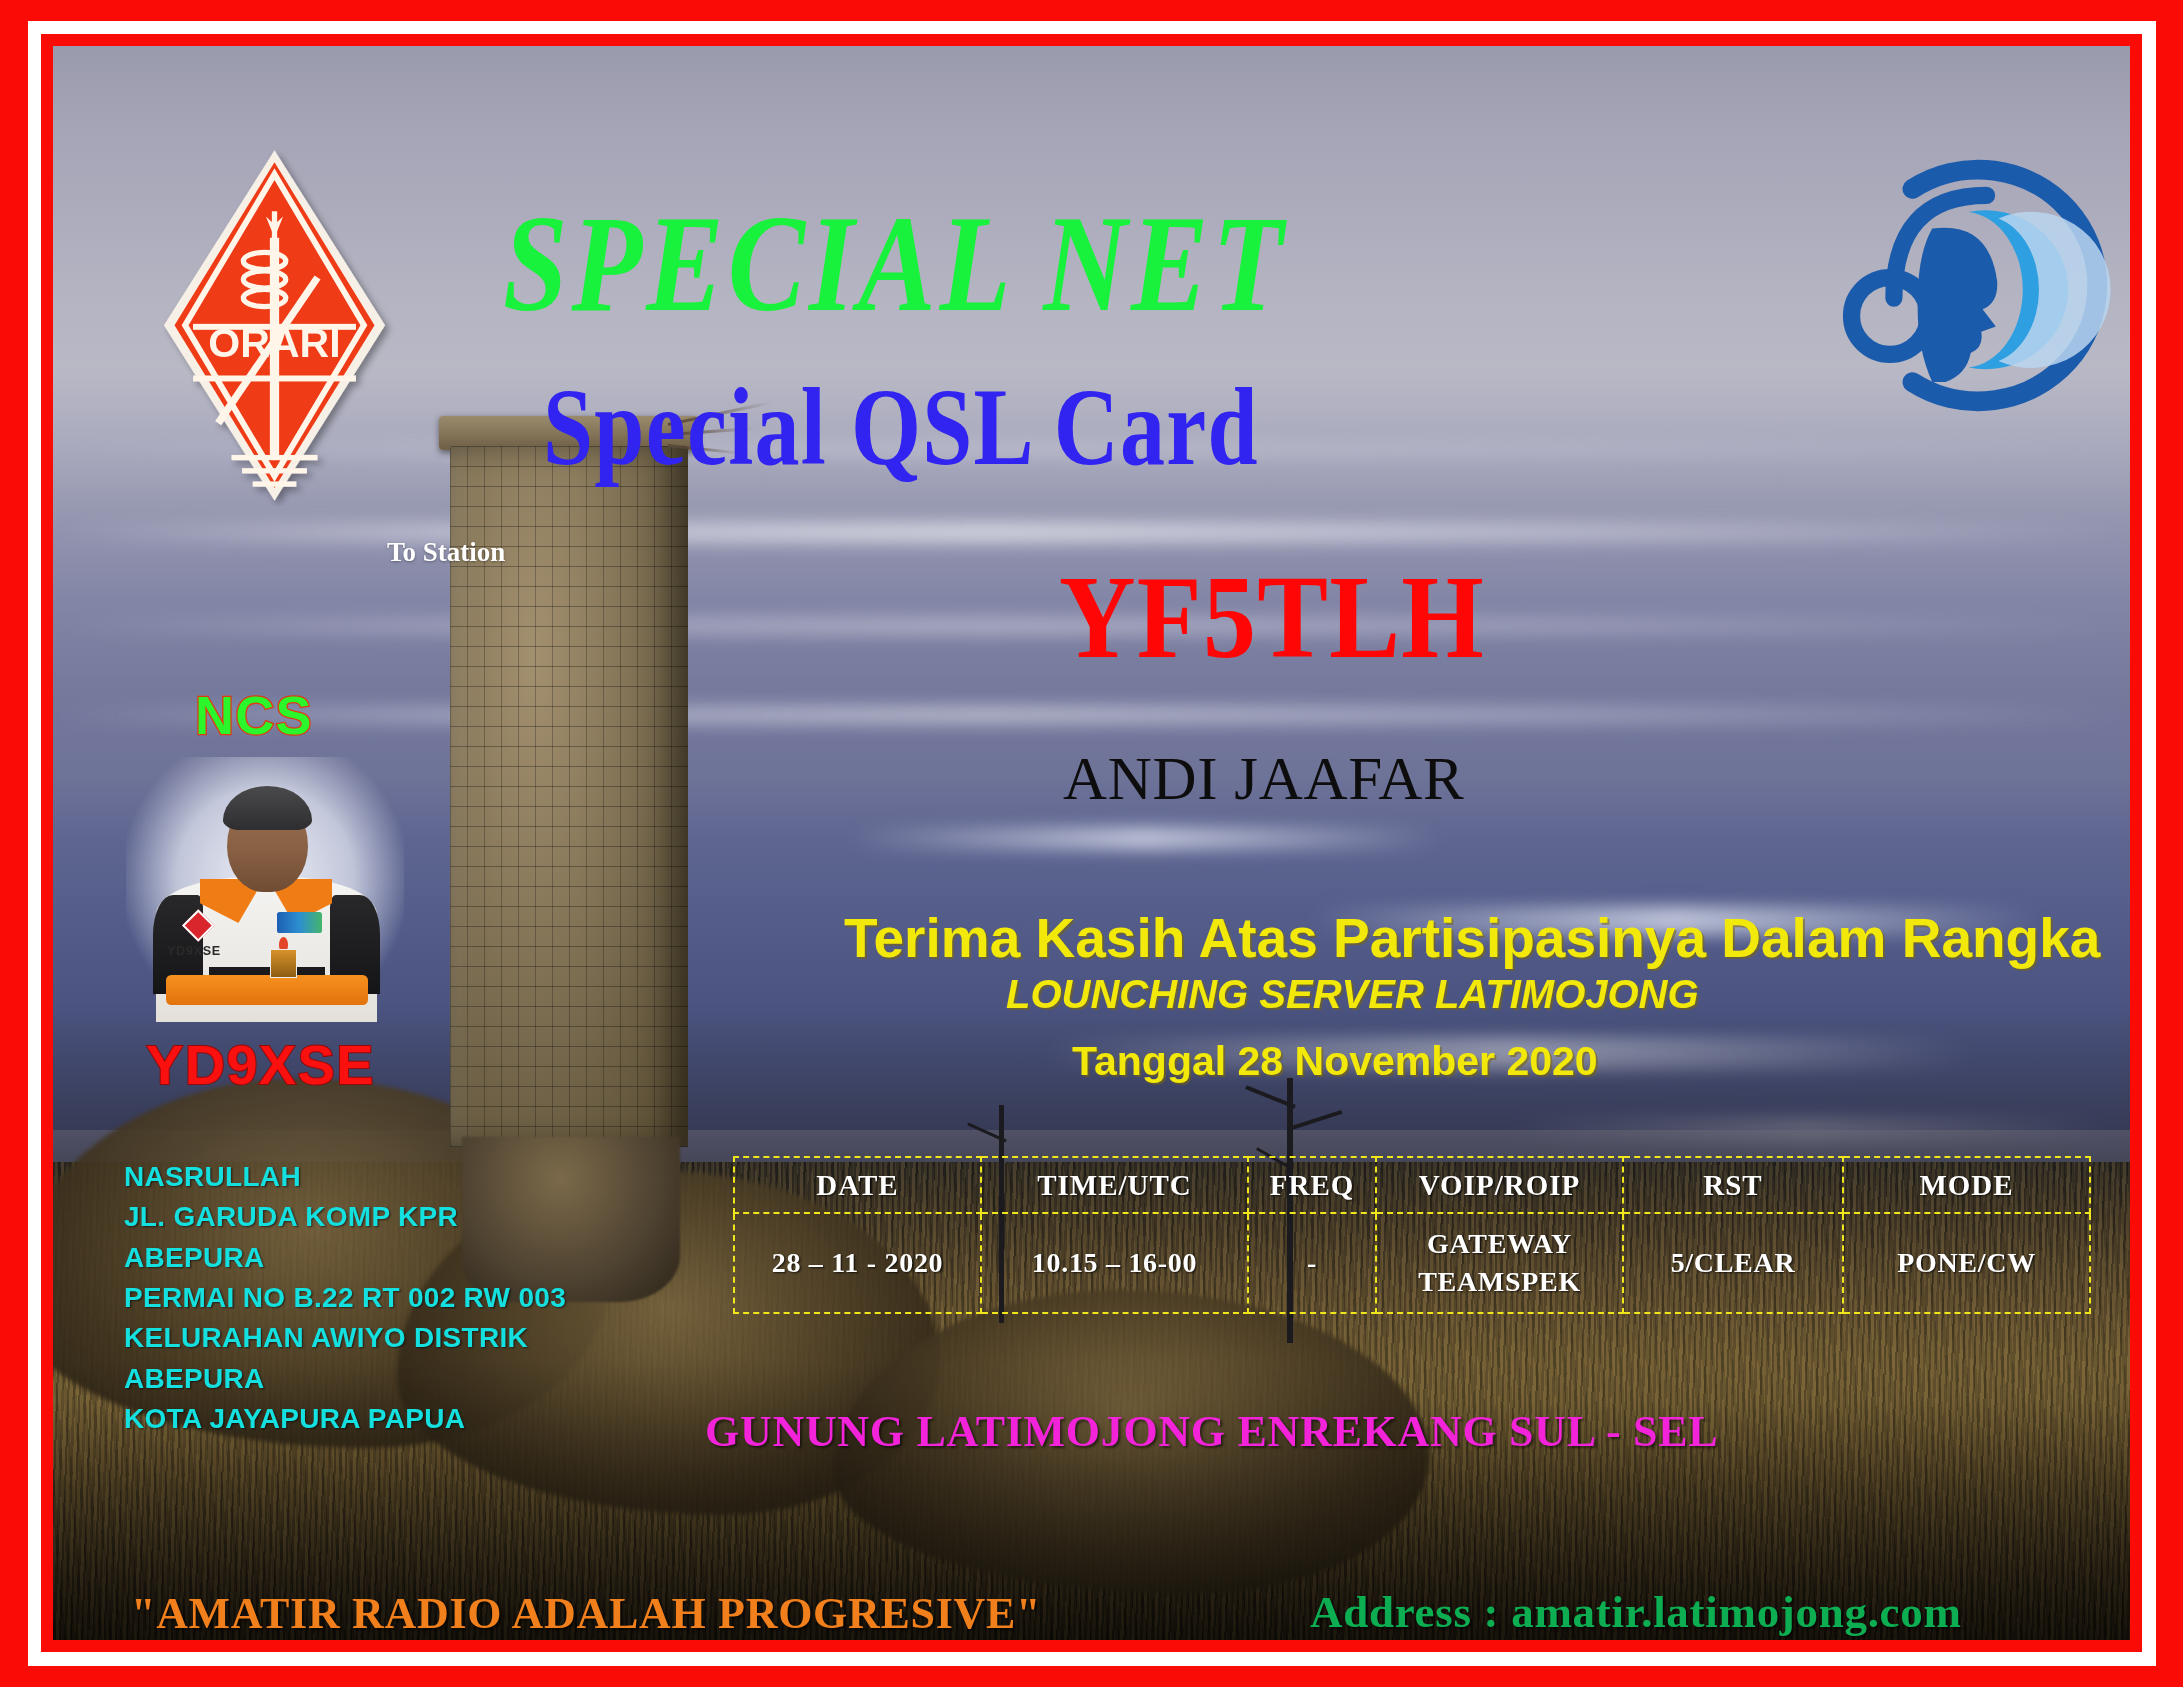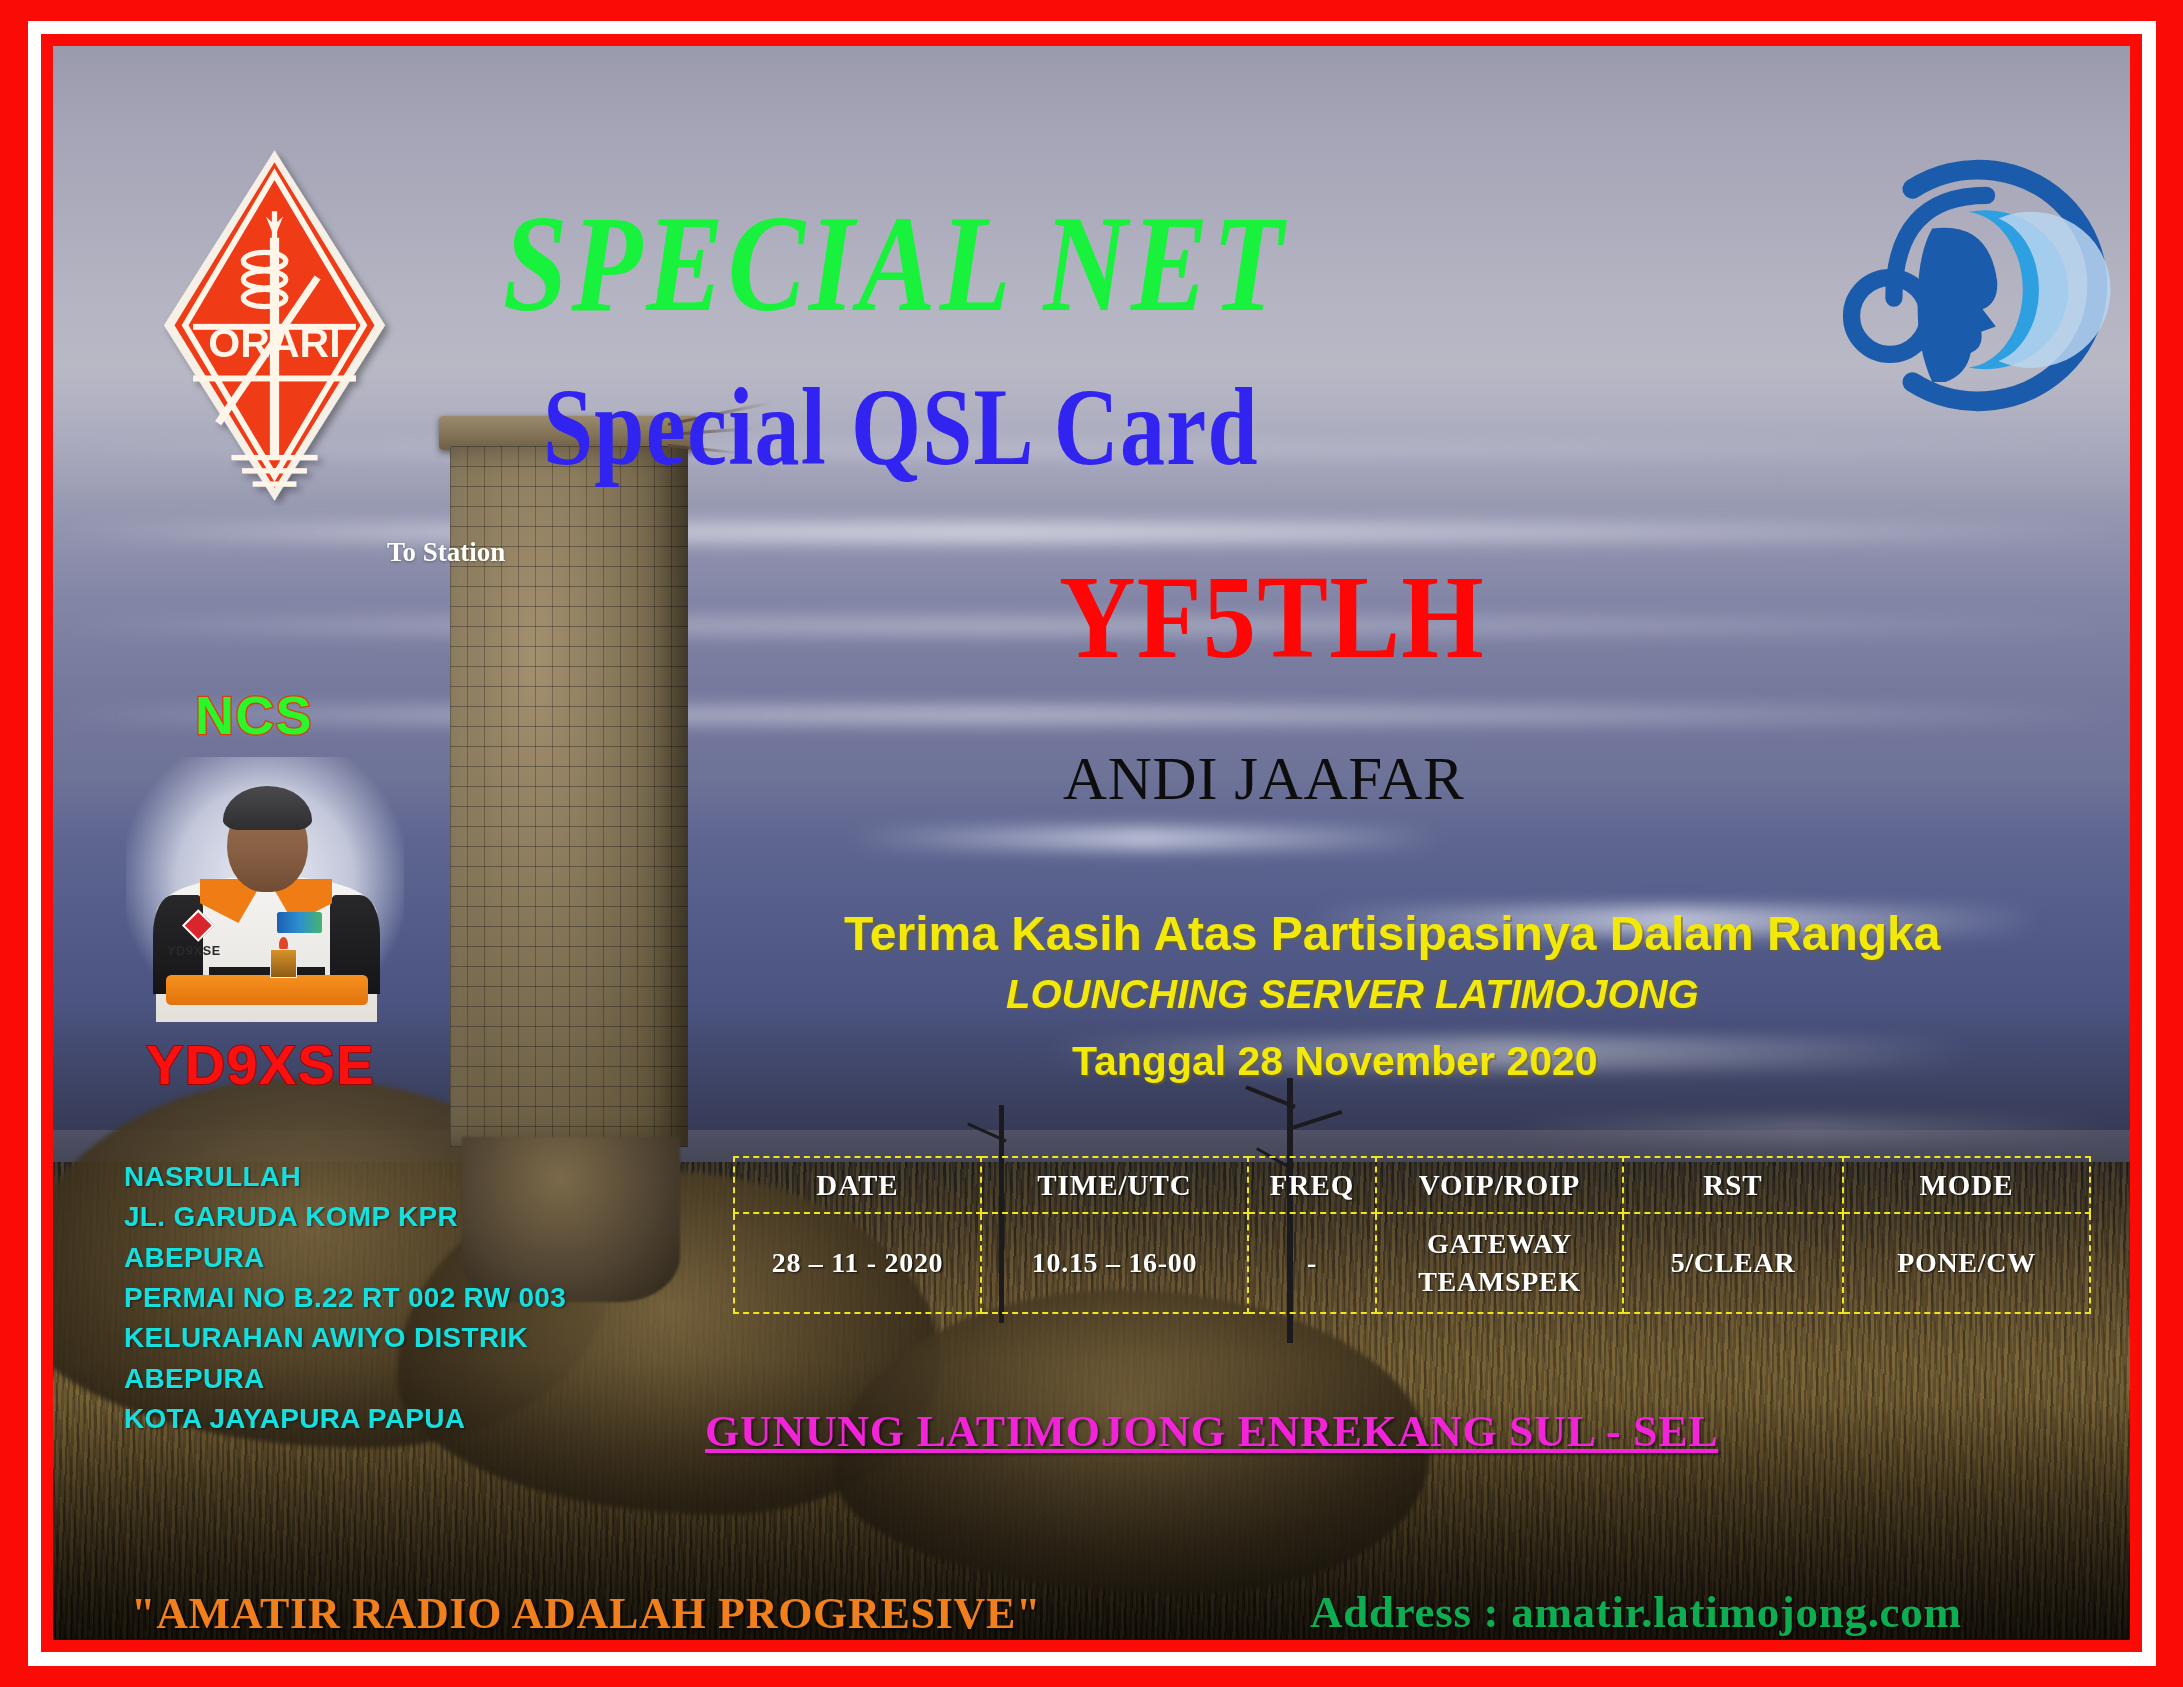--- a/index.html
+++ b/index.html
@@ -238,21 +238,21 @@
     font-weight: 400;
     color: #0d0d0d;
     letter-spacing: 0.7px;
     white-space: nowrap;
     margin-left: 24px;
   }
   .thanks-line1 {
     position: absolute;
     left: 791px; top: 860px;
     font-family: "Liberation Sans", sans-serif;
-    font-size: 48px;
+    font-size: 55px;
     font-weight: 700;
     color: #f2e90a;
     white-space: nowrap;
     text-shadow: 2px 2px 0 rgba(120,100,10,.55);
   }
   .thanks-line2 {
     position: absolute;
     left: 953px; top: 926px;
     font-family: "Liberation Sans", sans-serif;
     font-size: 40px;
@@ -440,21 +440,20 @@
   .location-line {
     position: absolute;
     left: 652px; top: 1360px;
     font-family: "Liberation Serif", serif;
     font-size: 44px;
     font-weight: 700;
     color: #f223d8;
     letter-spacing: 0.7px;
     white-space: nowrap;
     text-shadow: 2px 2px 2.6px rgba(0,0,0,.55);
-    text-decoration: underline;
   }
   .motto {
     position: absolute;
     left: 78px; top: 1542px;
     font-family: "Liberation Serif", serif;
     font-size: 44px;
     font-weight: 700;
     color: #f07f1c;
     letter-spacing: 0.7px;
     white-space: nowrap;

